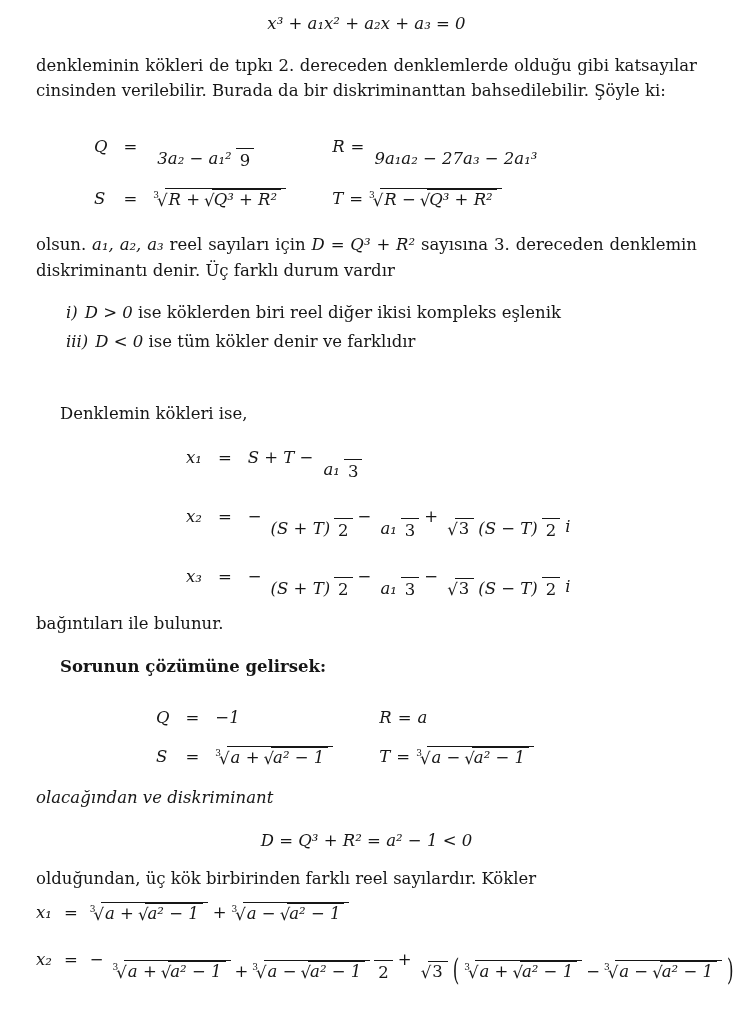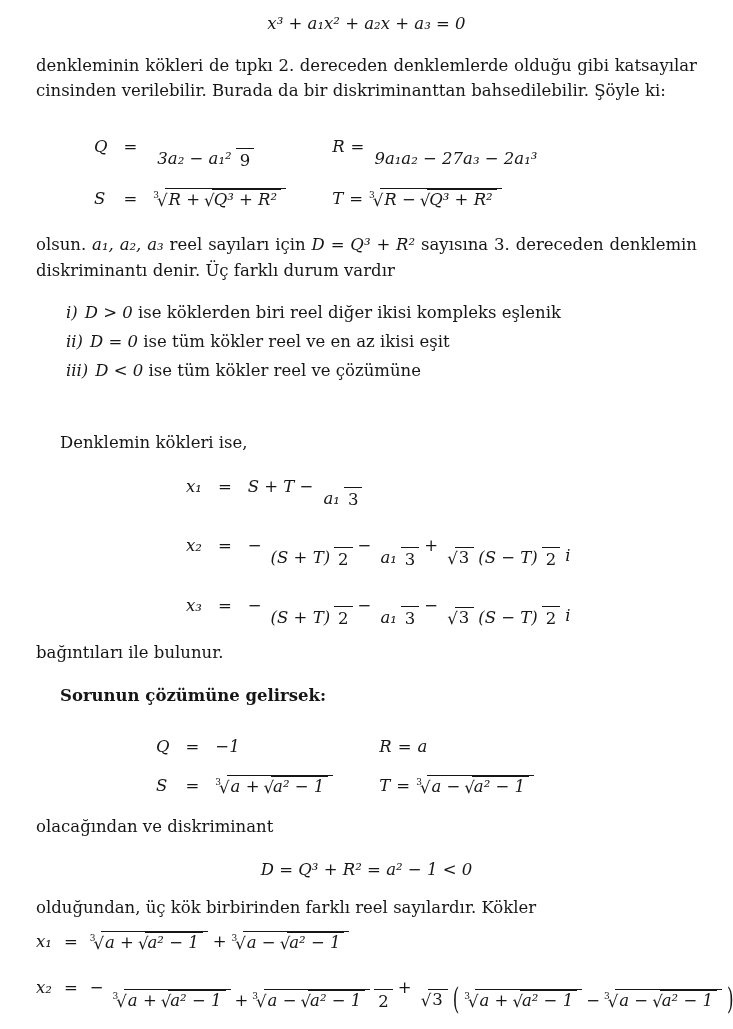--- a/index.html
+++ b/index.html
@@ -84,22 +84,21 @@
       <span class="math">T</span>
       <span>=</span>
       <span class="rad"><span class="ridx">3</span><span class="rsign">√</span><span class="rbar"><span class="math">R −</span><span class="rad"><span class="rsign">√</span><span class="rbar math">Q³ + R²</span></span></span></span>
     </div>
   </div>
 
   <p class="para justify"><span>olsun. </span><span class="math">a₁, a₂, a₃</span><span> reel sayıları için </span><span class="math">D = Q³ + R²</span><span> sayısına 3. dereceden denklemin diskriminantı denir. Üç farklı durum vardır</span></p>
 
   <div class="list">
     <div class="li"><span class="math marker">i)</span><span class="math">D &gt; 0</span><span> ise köklerden biri reel diğer ikisi kompleks eşlenik</span></div>
-    <div class="li"><span class="math marker">ii)</span><span class="math">D = 0</span><span> ise tüm kökler reel ve en az ikisi eşit</span></div>
-    <div class="li"><span class="math marker">iii)</span><span class="math">D &lt; 0</span><span> ise tüm kökler reel ve çözümüne</span></div>
+    <div class="li"><span class="math marker">iii)</span><span class="math">D &lt; 0</span><span> ise tüm kökler denir ve farklıdır</span></div>
   </div>
 
   <p class="para indent" style="margin-bottom:6px;">Denklemin kökleri ise,</p>
 
   <div class="eqgrid g-roots1">
     <div class="math">x₁</div>
     <div>=</div>
     <div class="mrow">
       <span class="math">S + T −</span>
       <span class="frac">
@@ -177,21 +176,21 @@
     <div class="mrow">
       <span class="rad"><span class="ridx">3</span><span class="rsign">√</span><span class="rbar"><span class="math">a +</span><span class="rad"><span class="rsign">√</span><span class="rbar math">a² − 1</span></span></span></span>
     </div>
     <div class="mrow rcell">
       <span class="math">T</span>
       <span>=</span>
       <span class="rad"><span class="ridx">3</span><span class="rsign">√</span><span class="rbar"><span class="math">a −</span><span class="rad"><span class="rsign">√</span><span class="rbar math">a² − 1</span></span></span></span>
     </div>
   </div>
 
-  <p class="para" style="margin-bottom:8px;">olacağından ve diskriminant</p>
+  <p class="para" style="margin-bottom:8px;font-style:italic;">olacağından ve diskriminant</p>
 
   <div class="eq-center math" style="margin:18px 0 12px 0;">D = Q³ + R² = a² − 1 &lt; 0</div>
 
   <p class="para" style="margin-bottom:10px;">olduğundan, üç kök birbirinden farklı reel sayılardır. Kökler</p>
 
   <div class="eqgrid g-roots2">
     <div class="math">x₁</div>
     <div>=</div>
     <div class="mrow mrow-tight">
       <span class="rad"><span class="ridx">3</span><span class="rsign">√</span><span class="rbar"><span class="math">a +</span><span class="rad"><span class="rsign">√</span><span class="rbar math">a² − 1</span></span></span></span>

